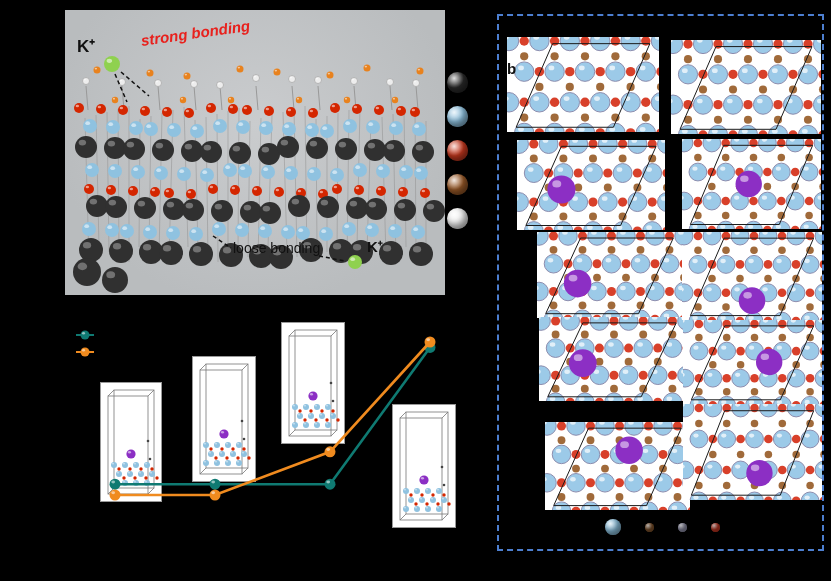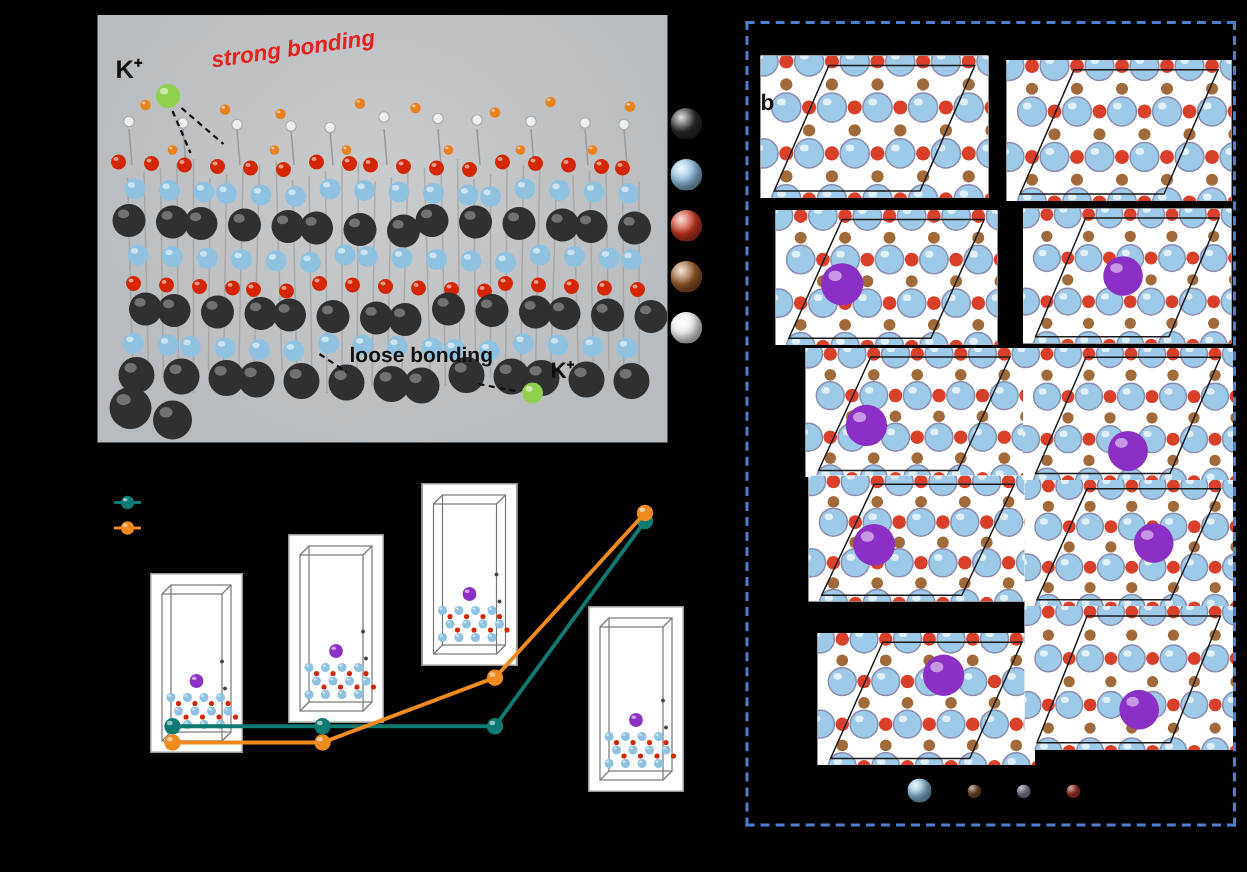--- a/index.html
+++ b/index.html
@@ -4,21 +4,21 @@
 <style>
   html,body{margin:0;padding:0;background:#000;}
   .canvas{position:relative;width:831px;height:581px;background:#000;overflow:hidden;
           font-family:"Liberation Sans",sans-serif;}
   .panel-a{position:absolute;left:65px;top:10px;width:380px;height:285px;}
   .panel-a svg{position:absolute;left:0;top:0;}
   .lbl{position:absolute;white-space:nowrap;}
   .k-top{left:12px;top:24px;font-size:17px;font-weight:700;color:#111;}
   .strong{left:76px;top:22px;font-size:15px;font-weight:700;font-style:italic;
           transform:rotate(-8deg);transform-origin:left center;}
-  .loose{left:168px;top:218px;font-size:14px;color:#111;font-weight:bold;}
+  .loose{left:168px;top:230px;font-size:14px;color:#111;}
   .k-bot{left:302px;top:226px;font-size:15px;font-weight:700;color:#111;}
   .legendA{position:absolute;left:447px;top:72px;display:flex;flex-direction:column;gap:13px;}
   .sph{border-radius:50%;
        background-image:radial-gradient(circle at 34% 30%,rgba(255,255,255,.85),rgba(255,255,255,0) 48%);
        box-shadow:inset -3px -4px 6px rgba(0,0,0,.5);}
   .panel-b{position:absolute;left:497px;top:14px;width:327px;height:537px;
            border:2px dashed #4d7fd0;box-sizing:border-box;background:#000;}
   #thumbs{position:absolute;inset:0;}
   .thumb{position:absolute;background:#fff;overflow:hidden;}
   .pb-label{left:8px;top:44px;font-size:15px;font-weight:700;color:#111;z-index:5;}

